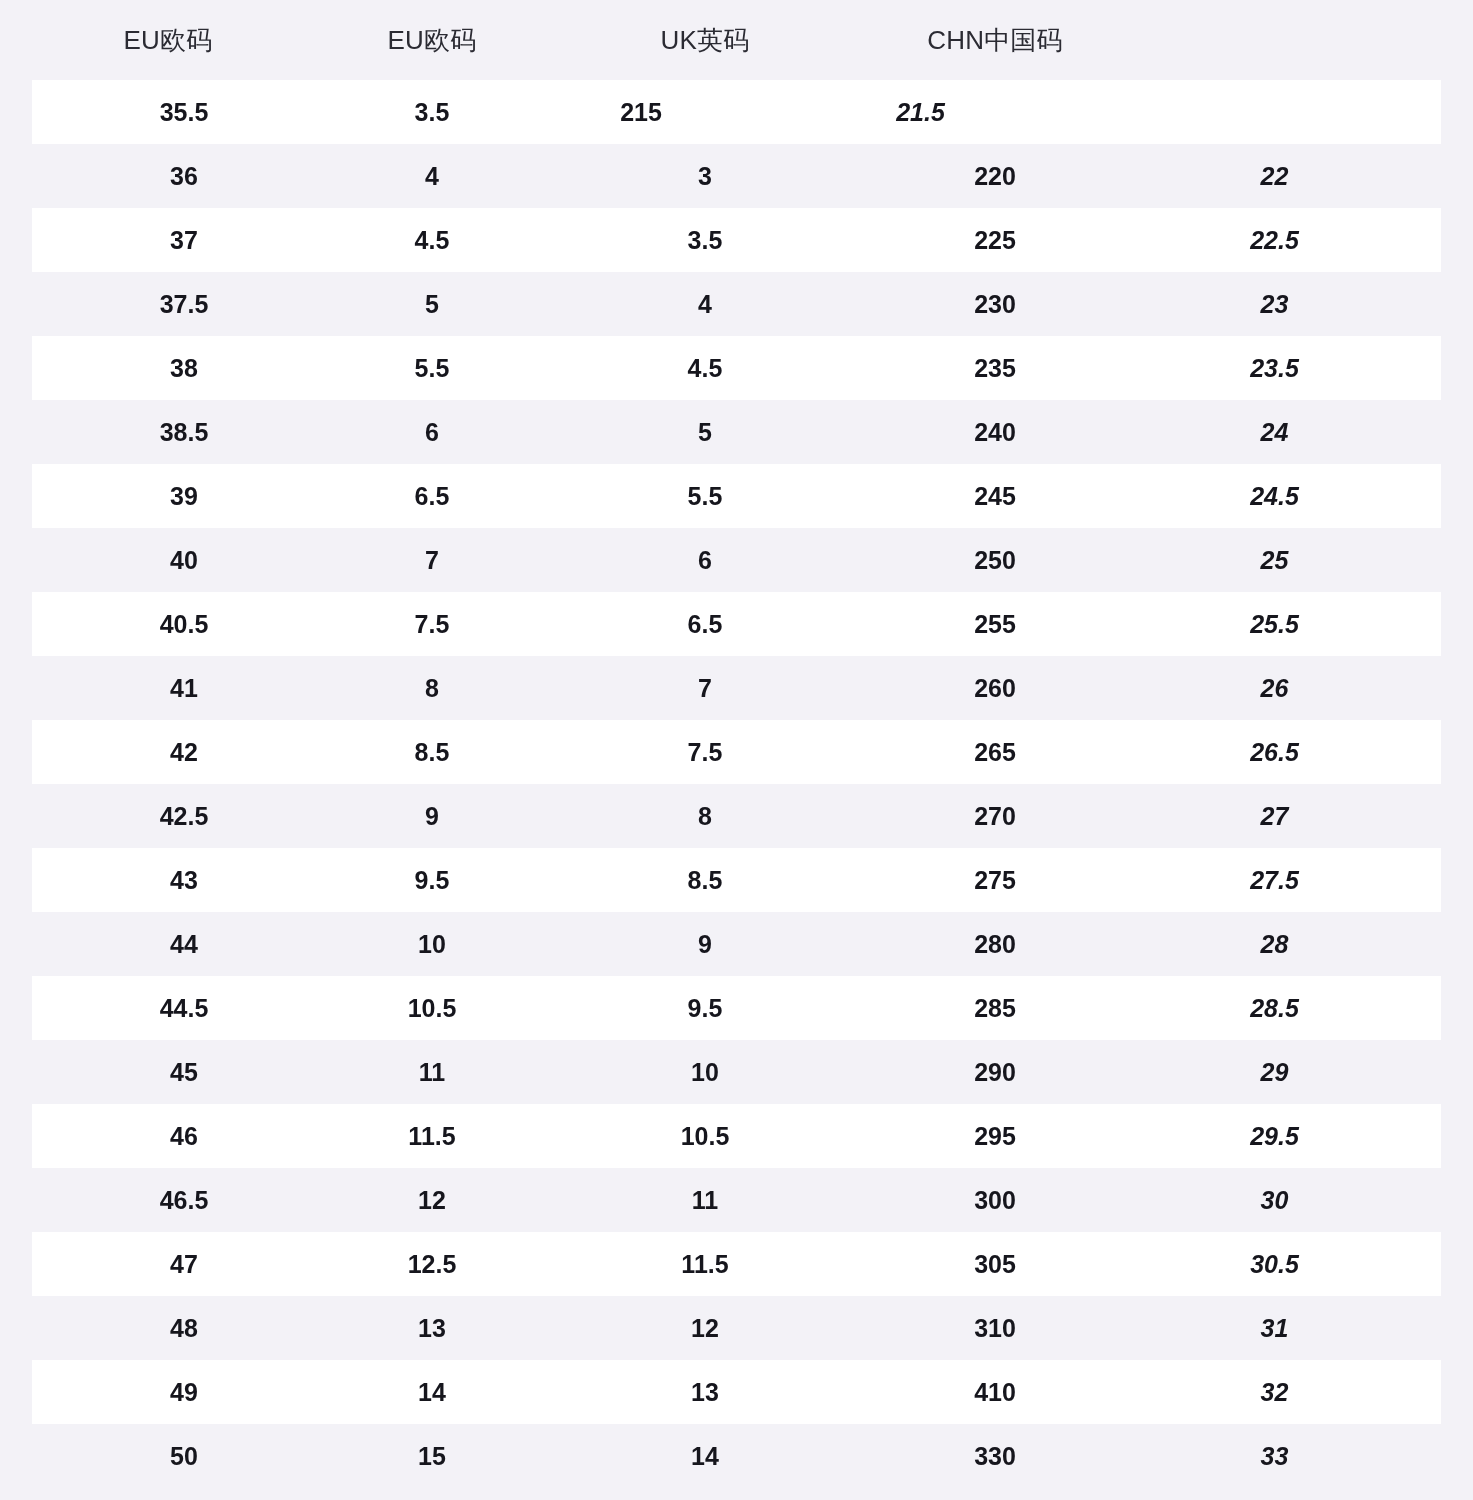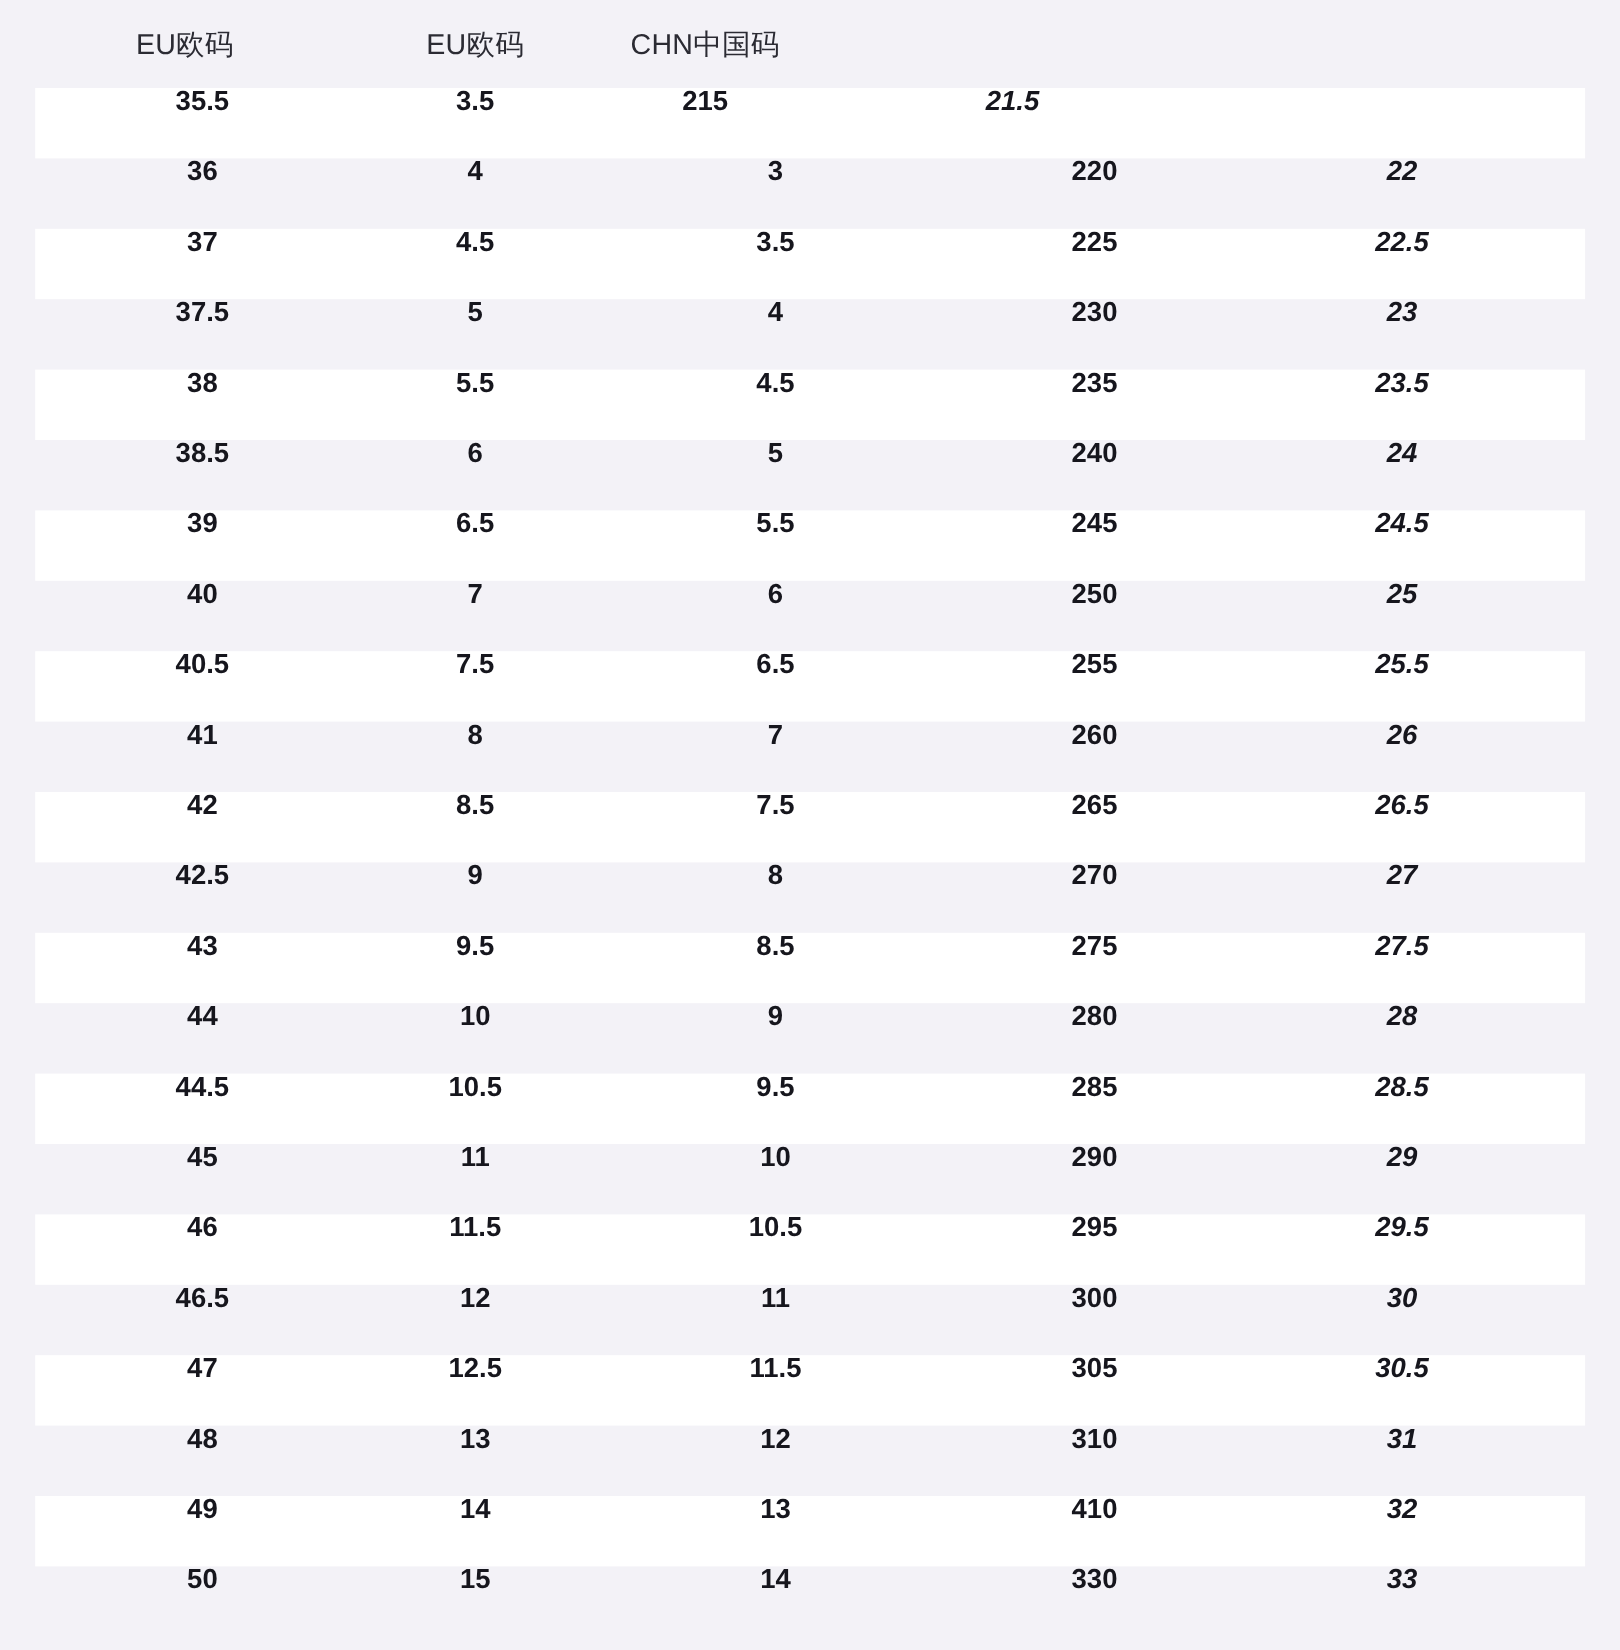--- a/index.html
+++ b/index.html
@@ -35,21 +35,21 @@
     line-height: 1;
   }
   .chart-body {
     width: 1473px;
   }
   .data-row {
     display: flex;
     width: 1409px;
     margin: 0 32px;
     height: 64px;
-    align-items: flex-start;
+    align-items: center;
     background: transparent;
   }
   .data-row.stripe {
     background: #ffffff;
   }
   .data-row .cell {
     font-size: 25px;
     font-weight: 700;
     color: #16161d;
     text-align: center;
@@ -70,20 +70,21 @@
   .data-row .col-4 { width: 333px; font-style: italic; }
 </style>
 </head>
 <body>
 
 <div class="size-chart">
 
   <div class="chart-header">
     <div class="cell col-0">EU欧码</div>
     <div class="cell col-1">EU欧码</div>
+    <div class="cell col-2">UK英码</div>
     <div class="cell col-3">CHN中国码</div>
   </div>
 
   <div class="chart-body" id="chart-body">
       <div class="data-row stripe">
         <div class="cell col-0">35.5</div>
         <div class="cell col-1">3.5</div>
         <div class="cell col-3">215</div>
         <div class="cell col-4">21.5</div>
       </div>

